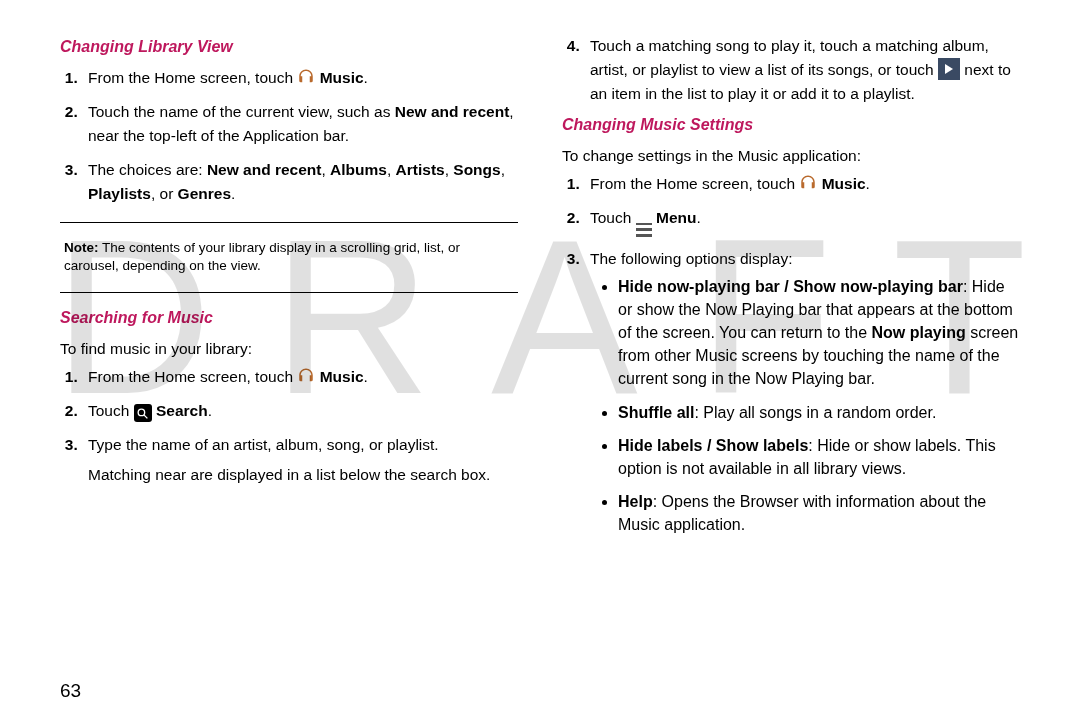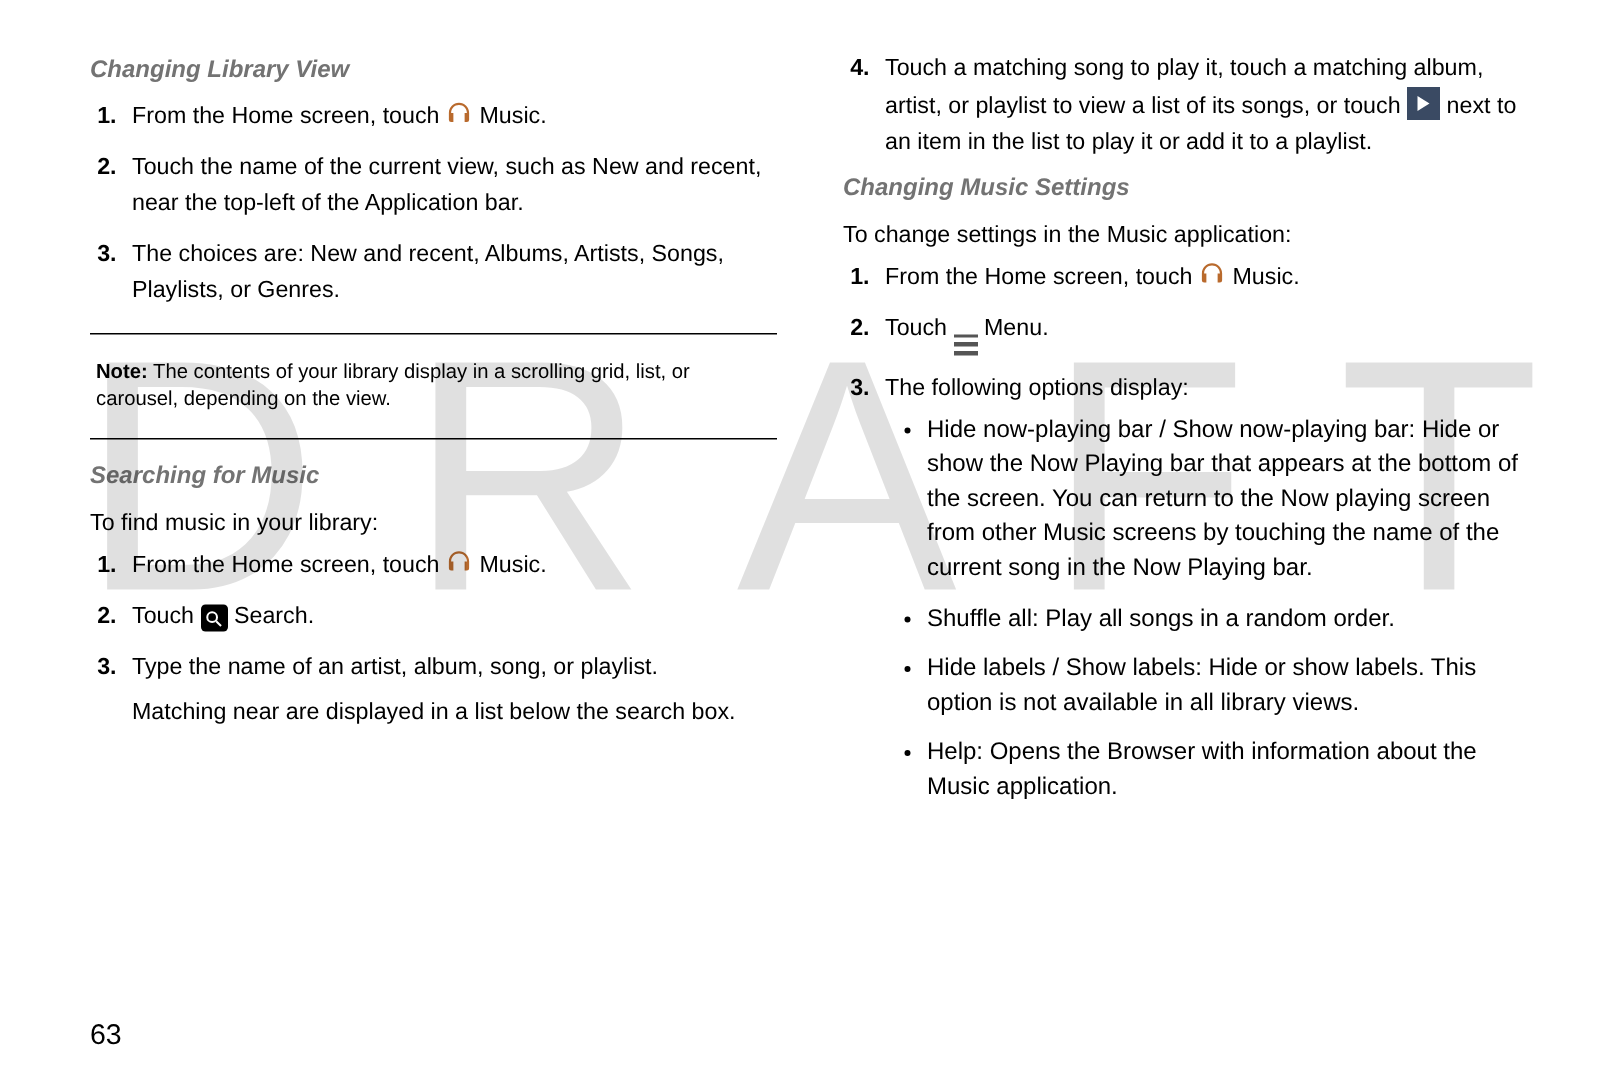--- a/index.html
+++ b/index.html
@@ -2,29 +2,29 @@
 <html><head>
 <meta charset="utf-8">
 <style>
   html,body{margin:0;padding:0;width:1080px;height:720px;background:#fff;
     font-family:Arial,Helvetica,sans-serif;color:#000;overflow:hidden}
   .page{position:relative;width:1080px;height:720px;box-sizing:border-box;
     padding:30px 60px 20px 60px}
   .cols{display:flex;gap:44px}
   .col{flex:1}
   .h{font-family:Arial,sans-serif;font-weight:bold;font-style:italic;
-    color:#737373;font-size:16px;margin:8px 0 10px 0}
+    color:#be185d;font-size:16px;margin:8px 0 10px 0}
   p, li, div.txt{font-size:15.5px;line-height:1.55}
   ol{margin:4px 0 8px 22px;padding:0}
   ol>li{margin:0 0 10px 0;padding-left:6px}
   ol>li::marker{font-weight:bold}
   ul{list-style:disc;margin:4px 0 0 28px;padding:0}
   ul>li{margin:0 0 10px 0;font-size:16px;line-height:1.45}
   .sub{margin:6px 0 10px 0}
-  b{font-weight:normal}
+  b{font-weight:bold}
   hr{border:none;border-top:1px solid #000;margin:16px 0}
   .note{font-size:13.5px;line-height:1.35;padding:0 4px}
   .note b{font-weight:bold}
   .pg{position:absolute;left:60px;bottom:18px;font-size:19px}
   .wm{position:absolute;left:0;top:0;width:1080px;height:635px;
     display:flex;align-items:center;justify-content:center;pointer-events:none}
   .wm span{font-size:220px;letter-spacing:60px;color:rgba(0,0,0,0.12);
     font-weight:400;transform:translateX(30px)}
   
   .ico{display:inline-block;vertical-align:-3px}

